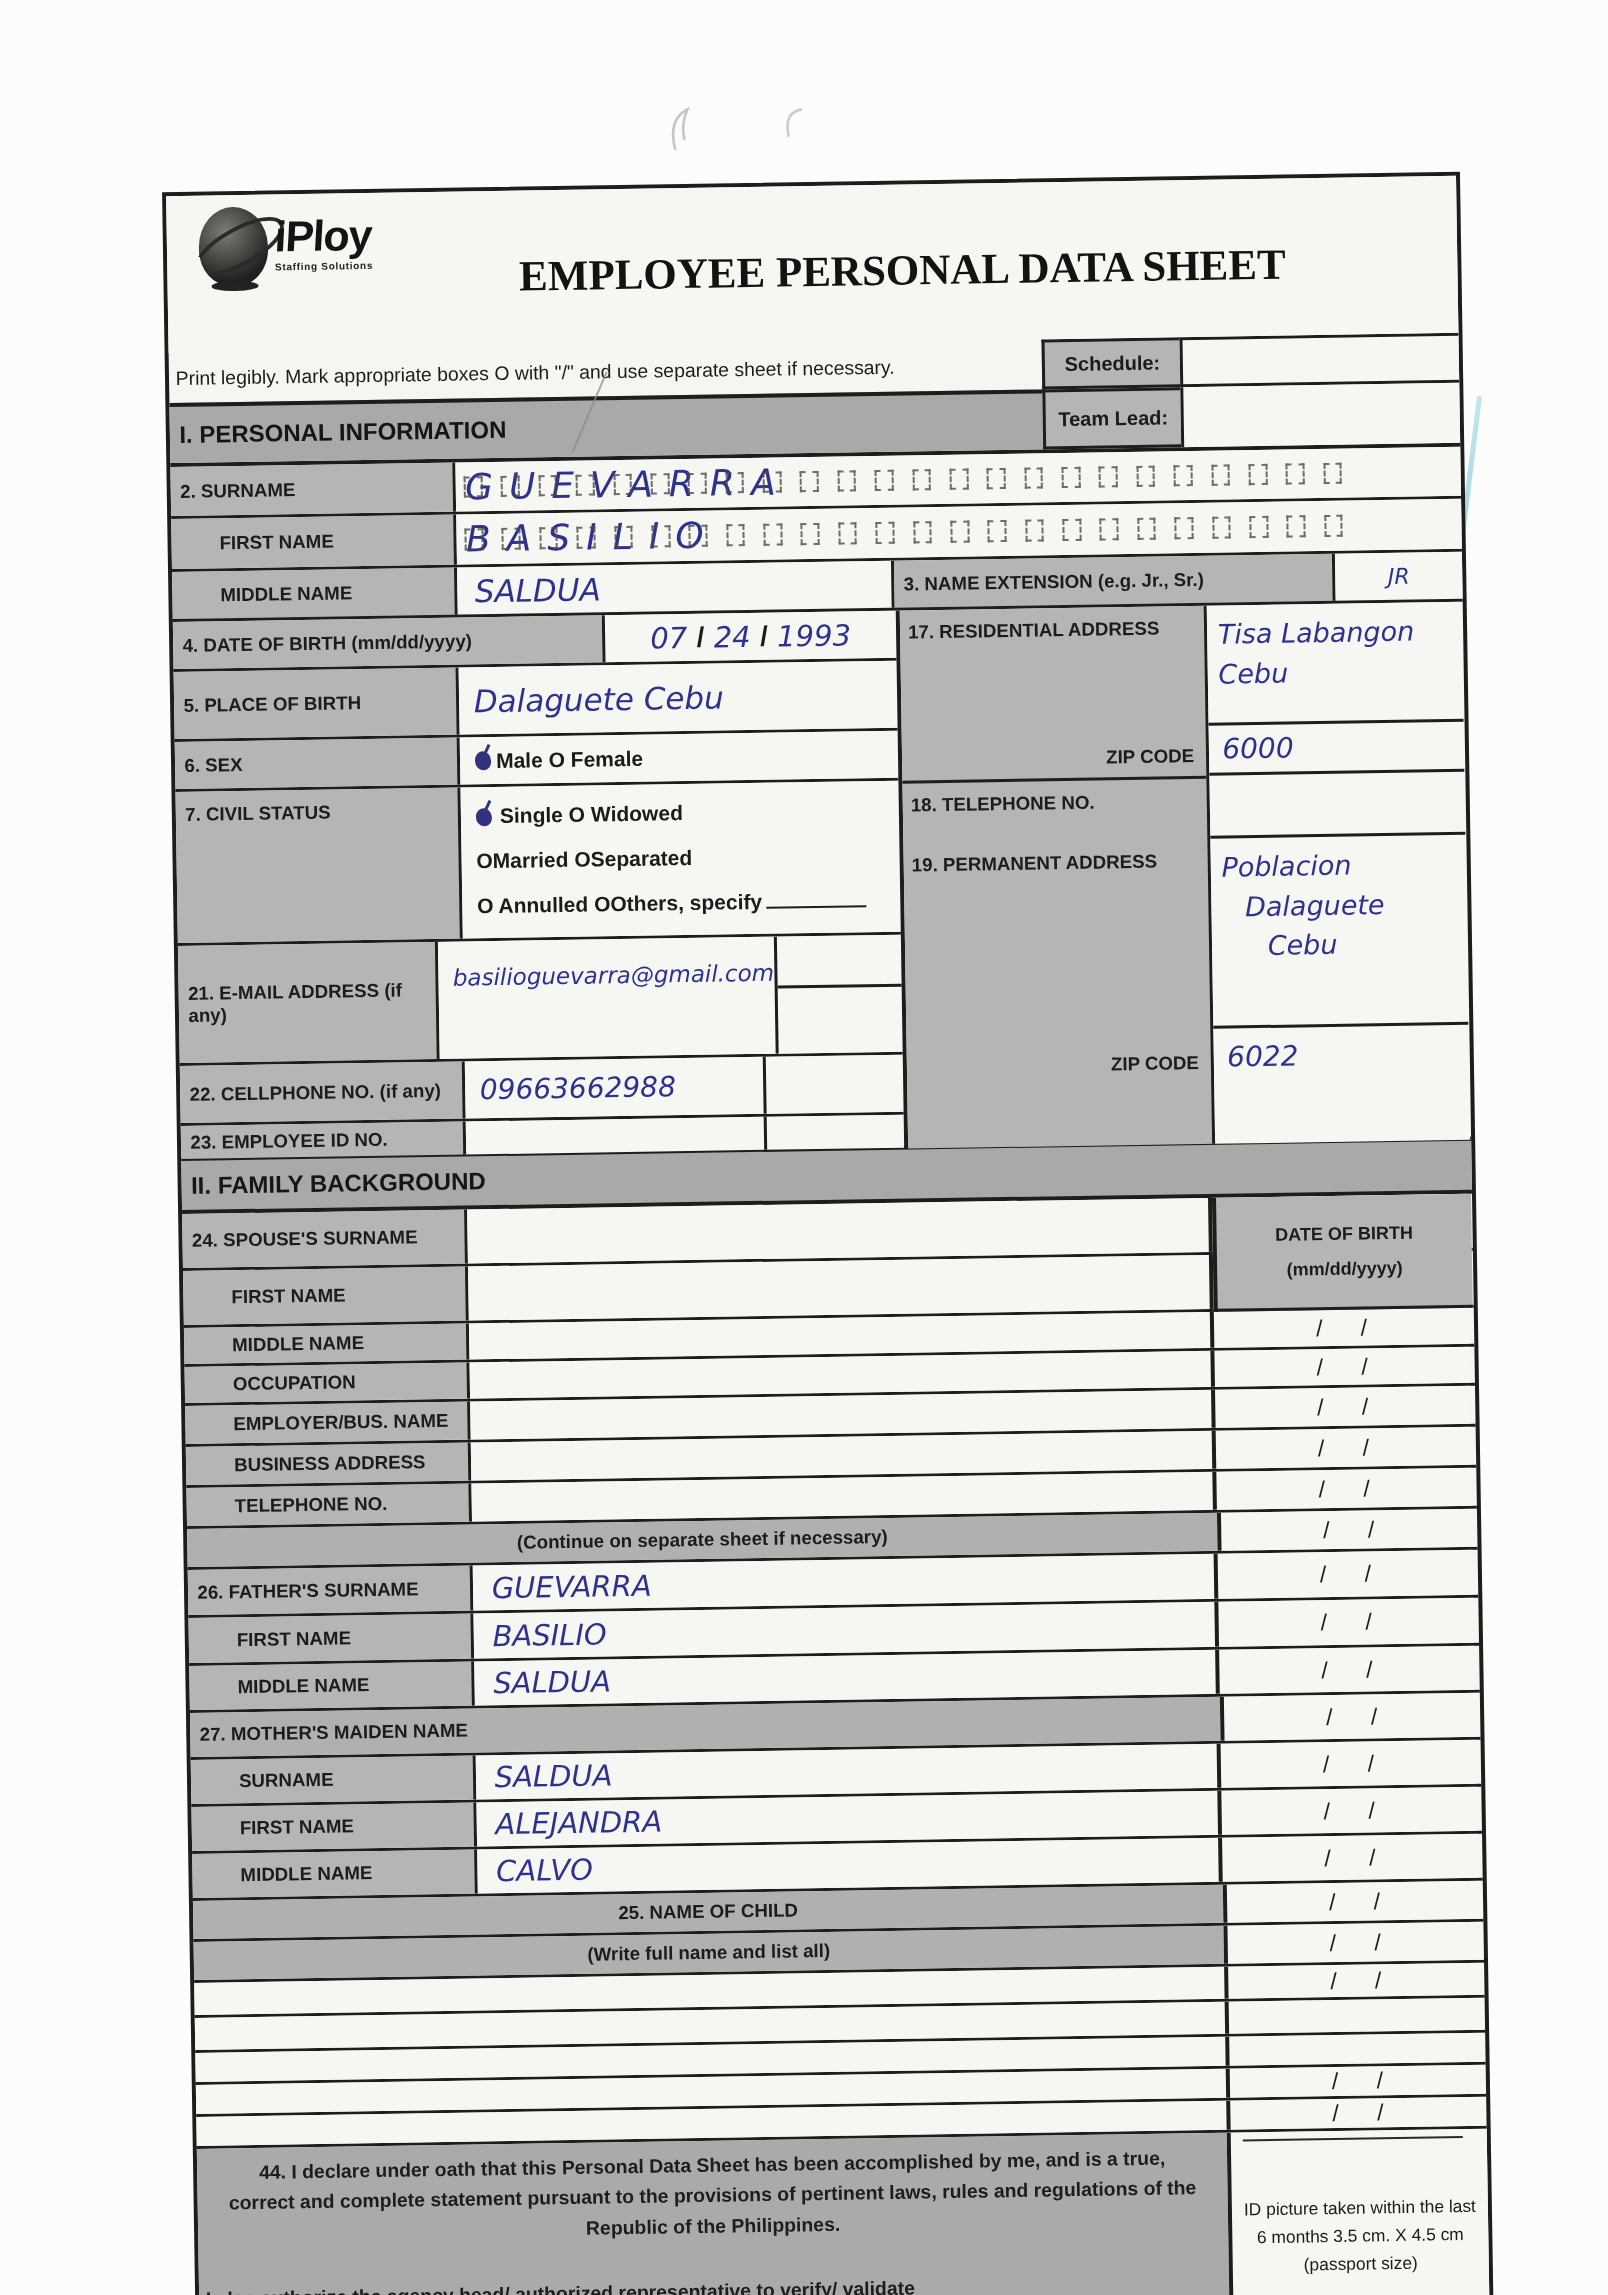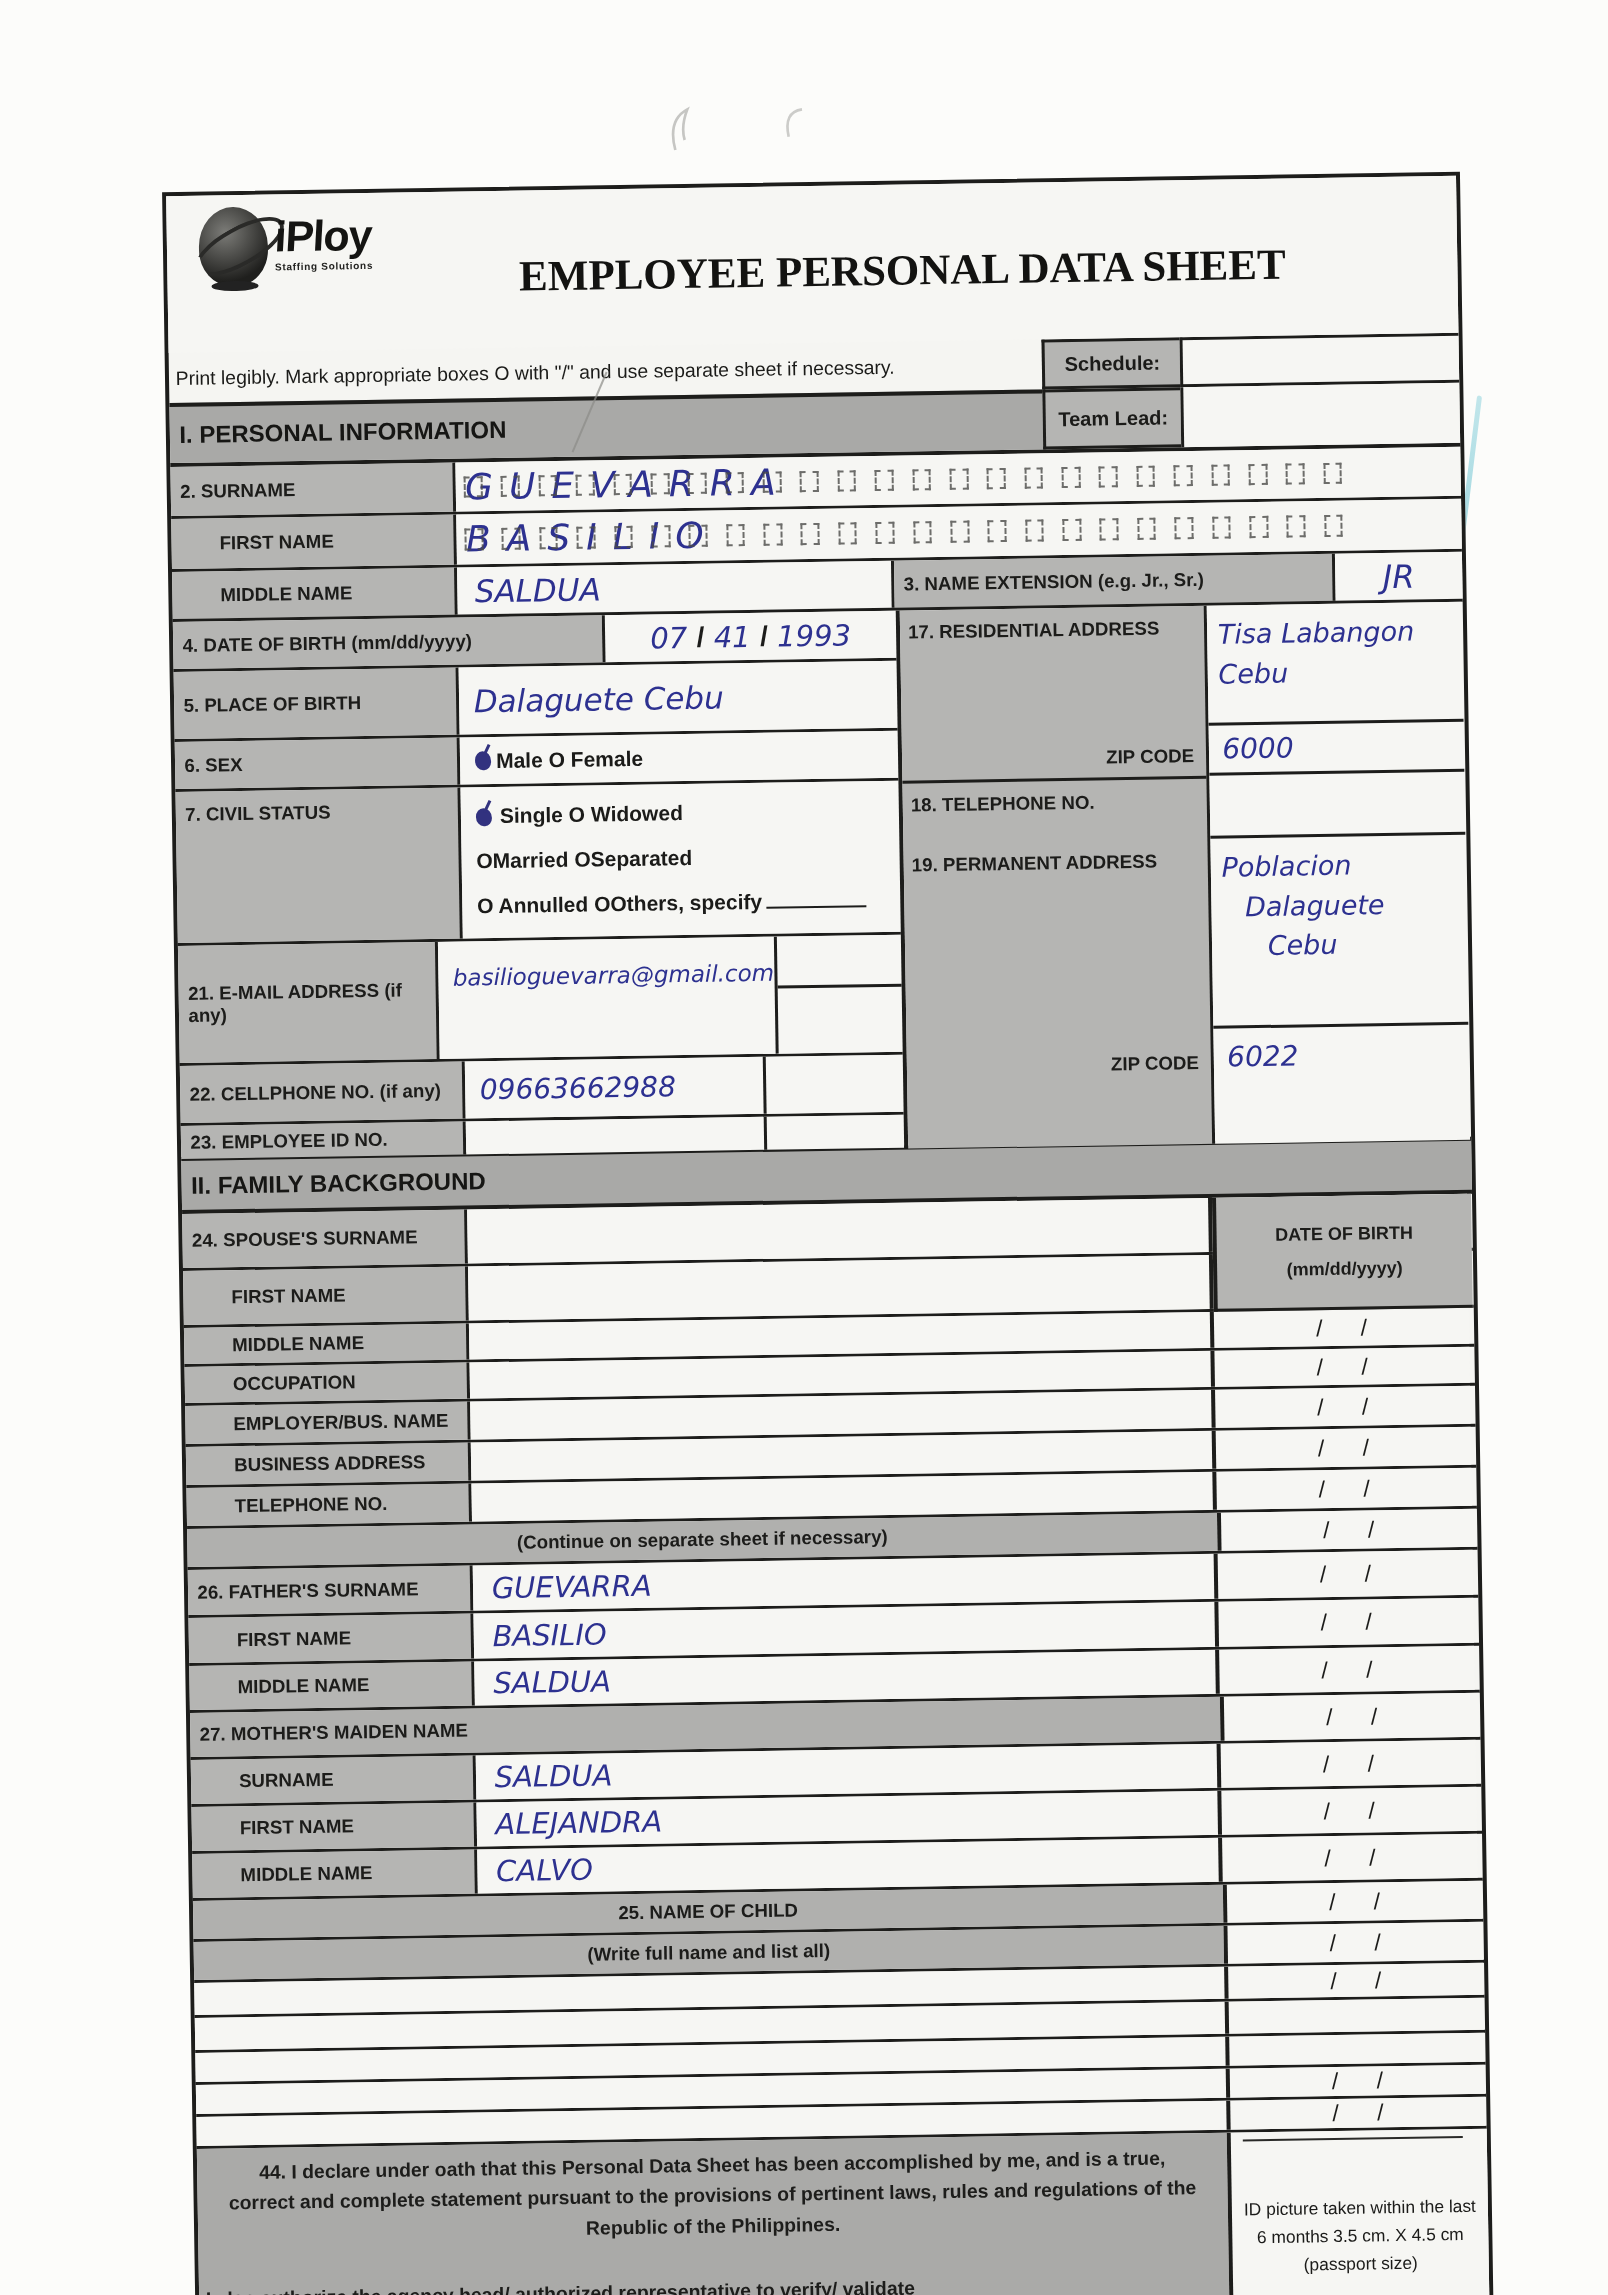--- a/index.html
+++ b/index.html
@@ -228,34 +228,34 @@
         </div>
     </div>
 
     <div class="row r-mid">
       <div class="lab indent">MIDDLE NAME</div>
       <div class="val-mid">
         <span class="hw" style="font-size:31px;">SALDUA</span>
       </div>
       <div class="nx-lab">3. NAME EXTENSION (e.g. Jr., Sr.)</div>
       <div class="nx-val">
-        <span class="hw" style="font-size:32px;">JR</span>
+        <span class="hw" style="font-size:22px;">JR</span>
       </div>
     </div>
 
     <div class="mid-wrap">
 
       <div class="left-col">
 
         <div class="lrow" style="height:50px;">
           <div class="lab-wide">4. DATE OF BIRTH (mm/dd/yyyy)</div>
           <div class="dob-val">
             <span class="hw" style="font-size:29px;">07</span>
             <span class="dob-sep">/</span>
-            <span class="hw" style="font-size:29px;">41</span>
+            <span class="hw" style="font-size:29px;">24</span>
             <span class="dob-sep">/</span>
             <span class="hw" style="font-size:29px;">1993</span>
           </div>
         </div>
 
         <div class="lrow" style="height:70px;">
           <div class="lab2">5. PLACE OF BIRTH</div>
           <div class="val2">
             <span class="hw" style="font-size:31px;">Dalaguete Cebu</span>
           </div>

